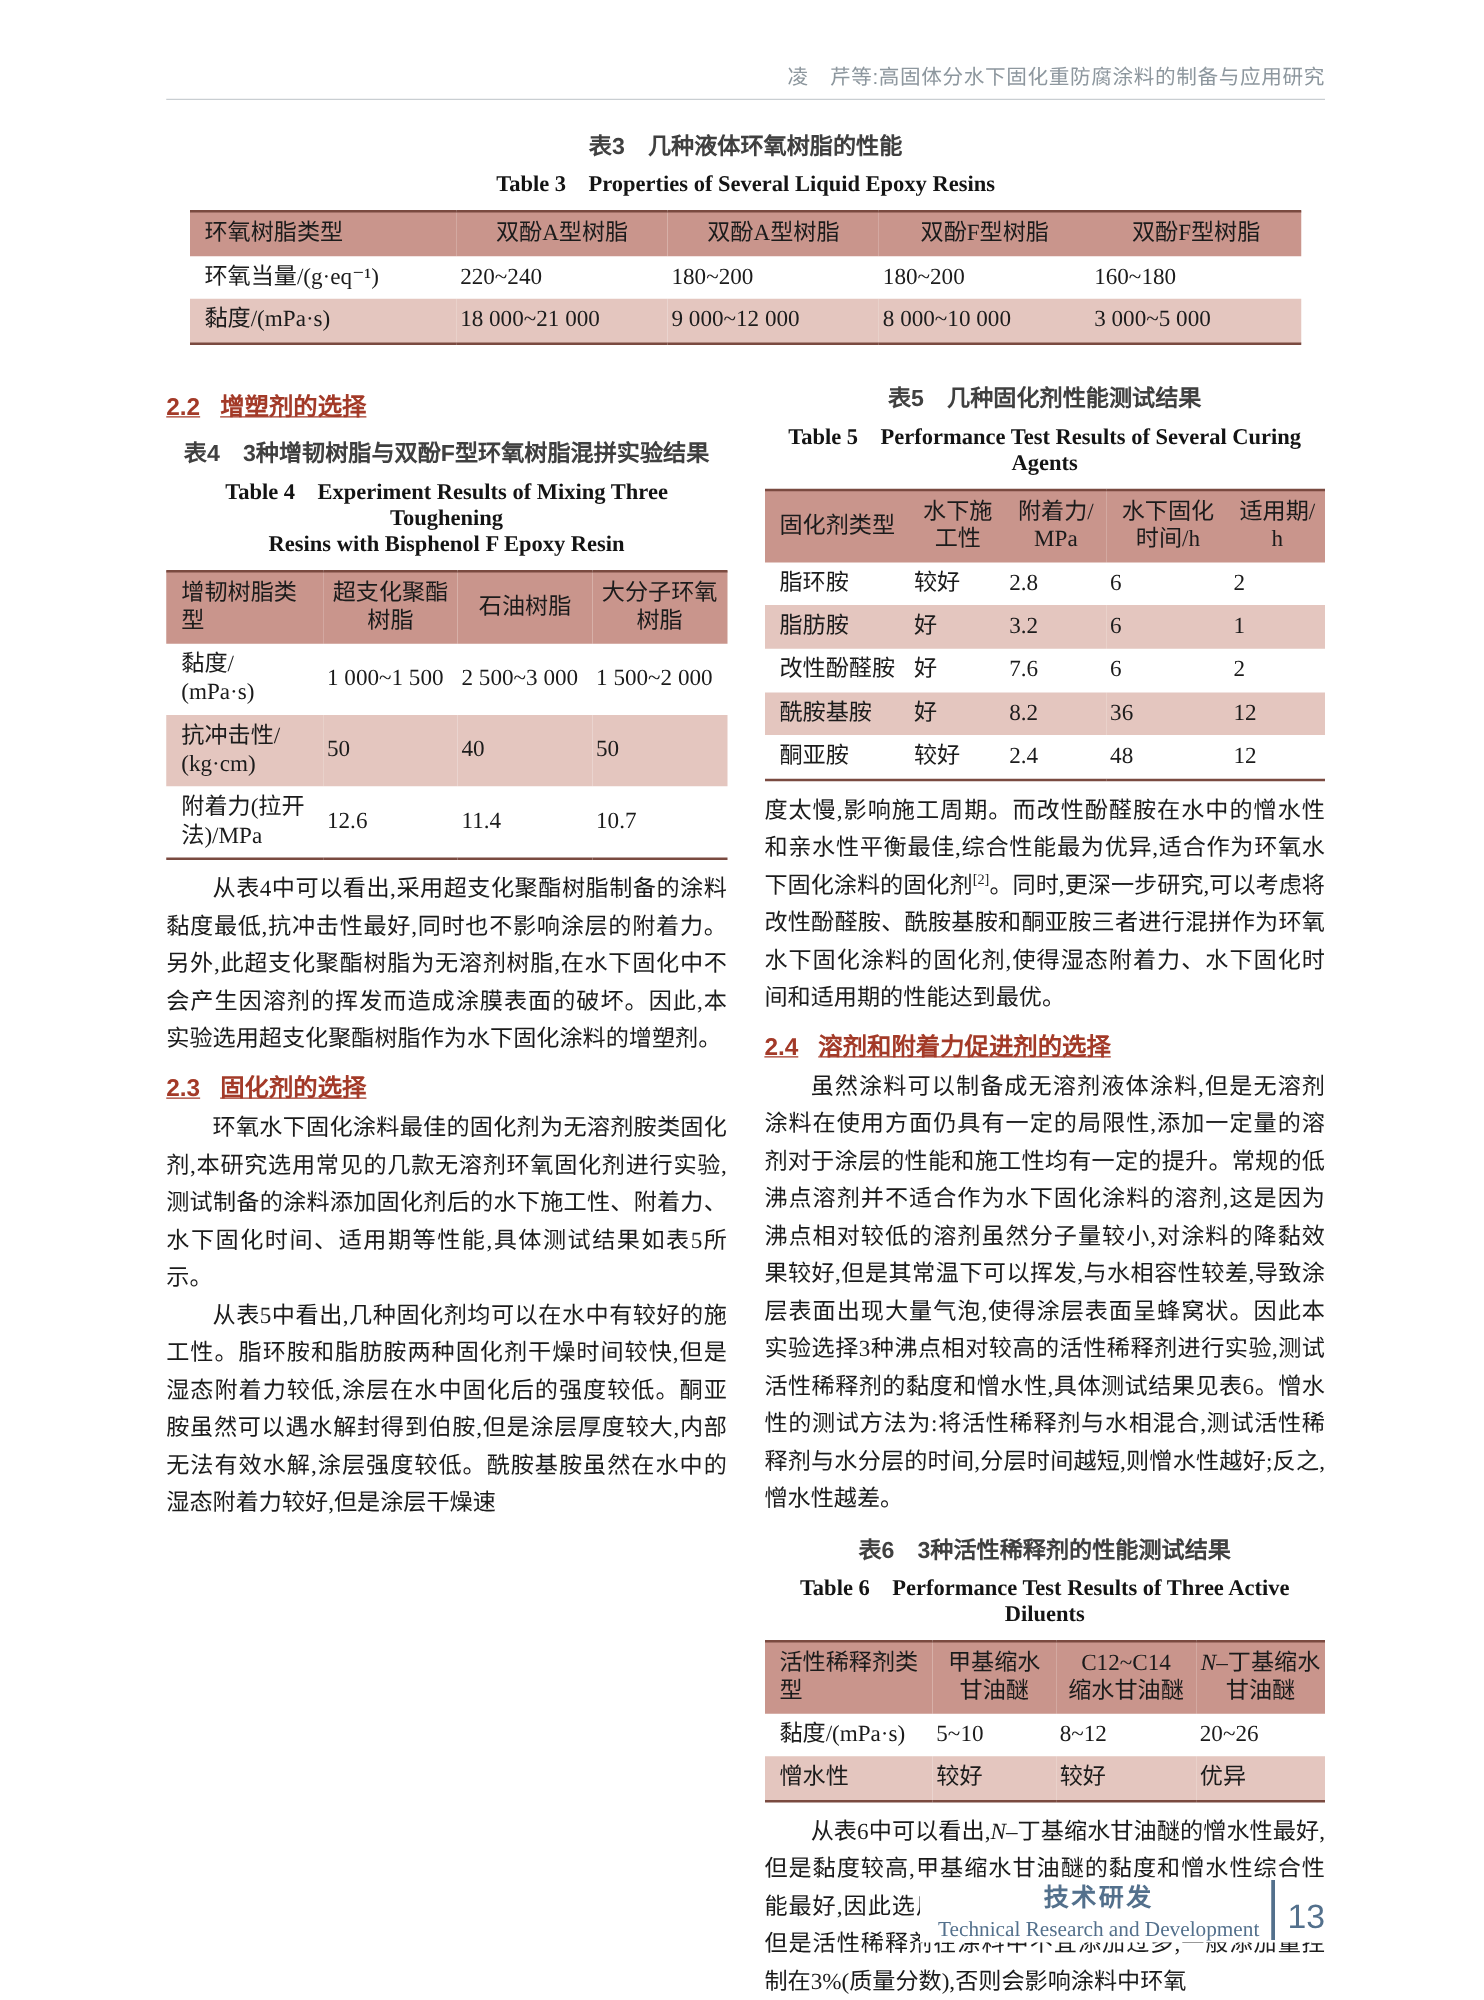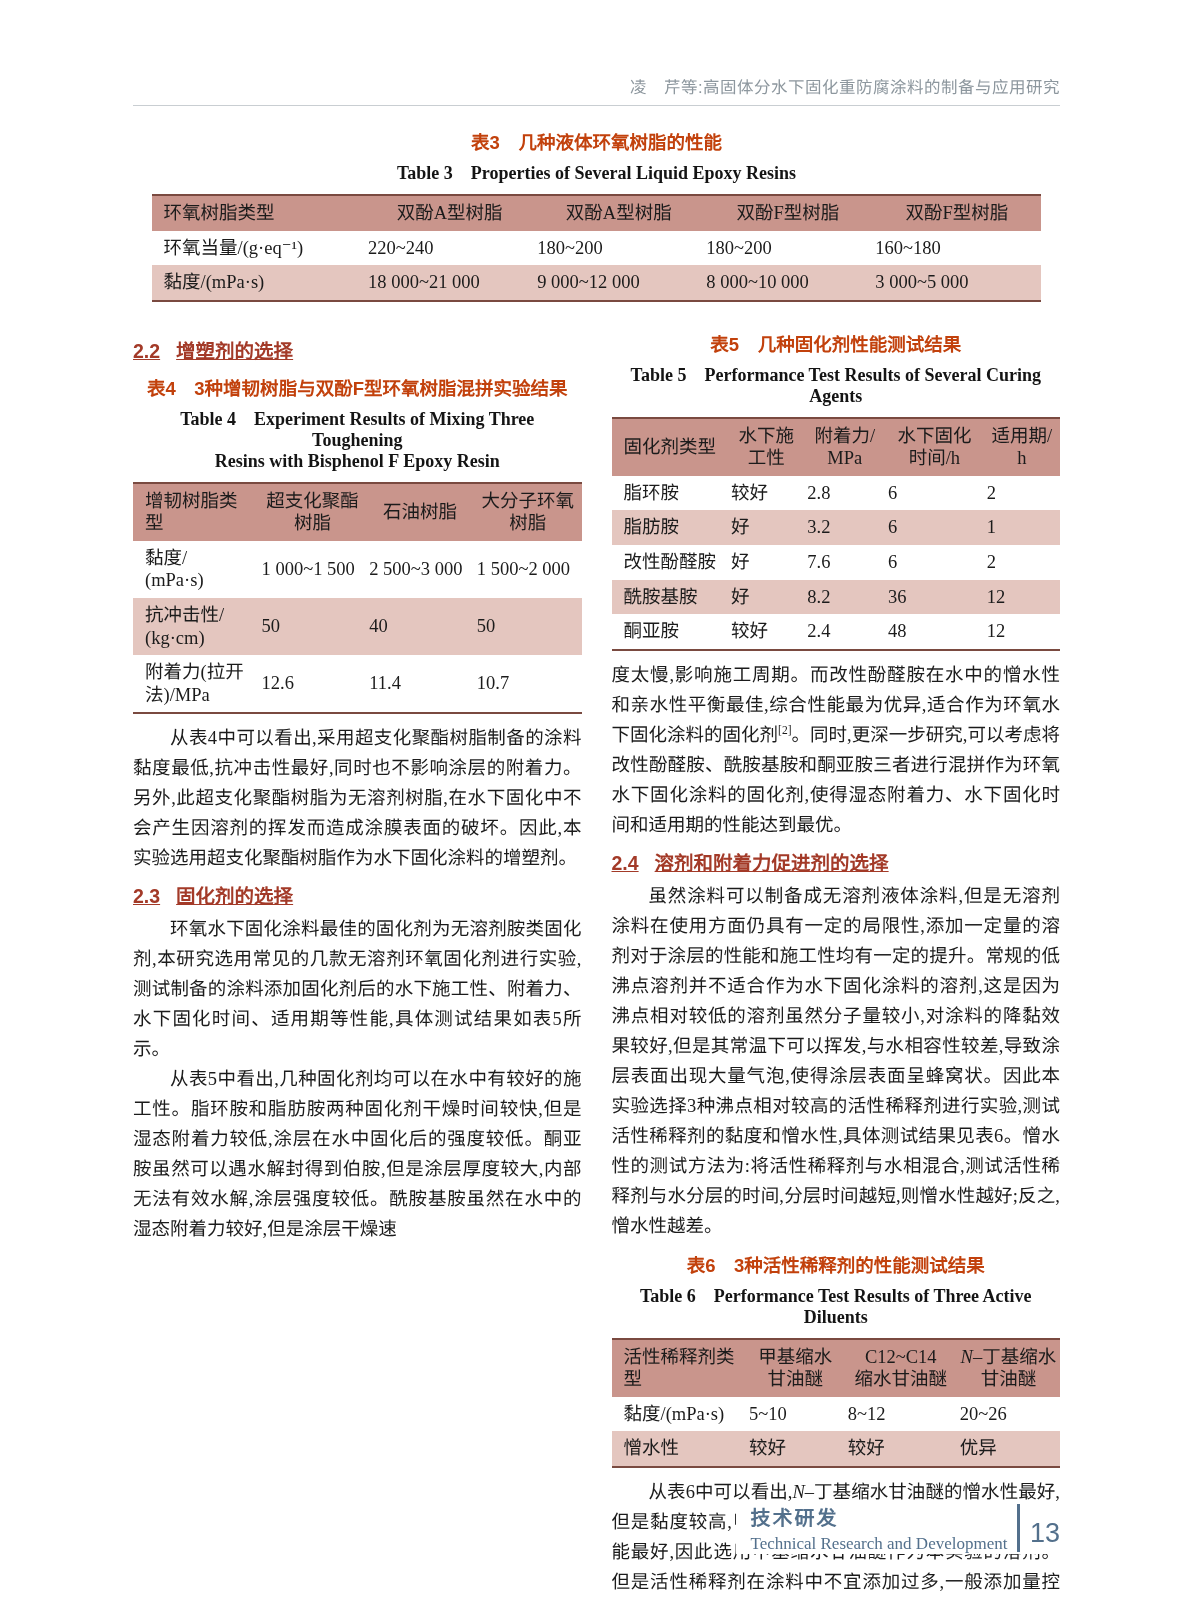--- a/index.html
+++ b/index.html
@@ -8,33 +8,33 @@
     width:1187px;height:1600px;
     background:#ffffff;
     font-family:"Liberation Serif","DejaVu Serif",serif;
     color:var(--c-body-text,#1b1b1b);
     overflow:hidden;
   }
   .inner{padding:0 127px 0 133px;}
 
   
   .running-head{
-    padding-top:74px;
+    padding-top:48px;
     text-align:right;
     font-family:"Liberation Sans","DejaVu Sans",sans-serif;
     font-size:16.5px;
     letter-spacing:.5px;
     color:var(--c-running-head-gray,#8d979e);
   }
   .head-rule{border-bottom:1.5px solid var(--c-rule-gray,#c9ced2);margin-top:7px;}
 
   
   .cap-cn{
     font-family:"Liberation Sans","DejaVu Sans",sans-serif;
-    font-weight:700;font-size:18.5px;text-align:center;color:#c2410c;
+    font-weight:700;font-size:18.5px;text-align:center;color:#404040;
   }
   .cap-en{
     font-family:"Liberation Serif","DejaVu Serif",serif;
     font-weight:700;font-size:18px;text-align:center;color:#141414;margin-top:4px;
   }
   .pre{white-space:pre-line;}
 
   
   table{
     border-collapse:collapse;table-layout:fixed;
@@ -75,21 +75,21 @@
   .tbl-block table{width:100%;}
   sup.ref{font-size:11.5px;line-height:0;vertical-align:super;}
   i.var{font-style:italic;}
 
   
   .page-footer{
     position:absolute;top:1502px;right:127px;
     display:flex;align-items:center;
     background:#ffffff;padding-left:14px;
   }
-  .f-text{text-align:left;padding-right:10px;}
+  .f-text{text-align:center;padding-right:10px;}
   .f-cn{
     font-family:"Liberation Sans","DejaVu Sans",sans-serif;
     font-weight:700;font-size:20px;letter-spacing:2px;
     color:var(--c-footer-blue,#53708c);
   }
   .f-en{
     font-family:Liberation Serif, serif;
     font-size:17px;color:var(--c-footer-blue,#53708c);margin-top:3px;
   }
   .f-divider{width:2.5px;height:48px;background:var(--c-footer-blue,#53708c);}

